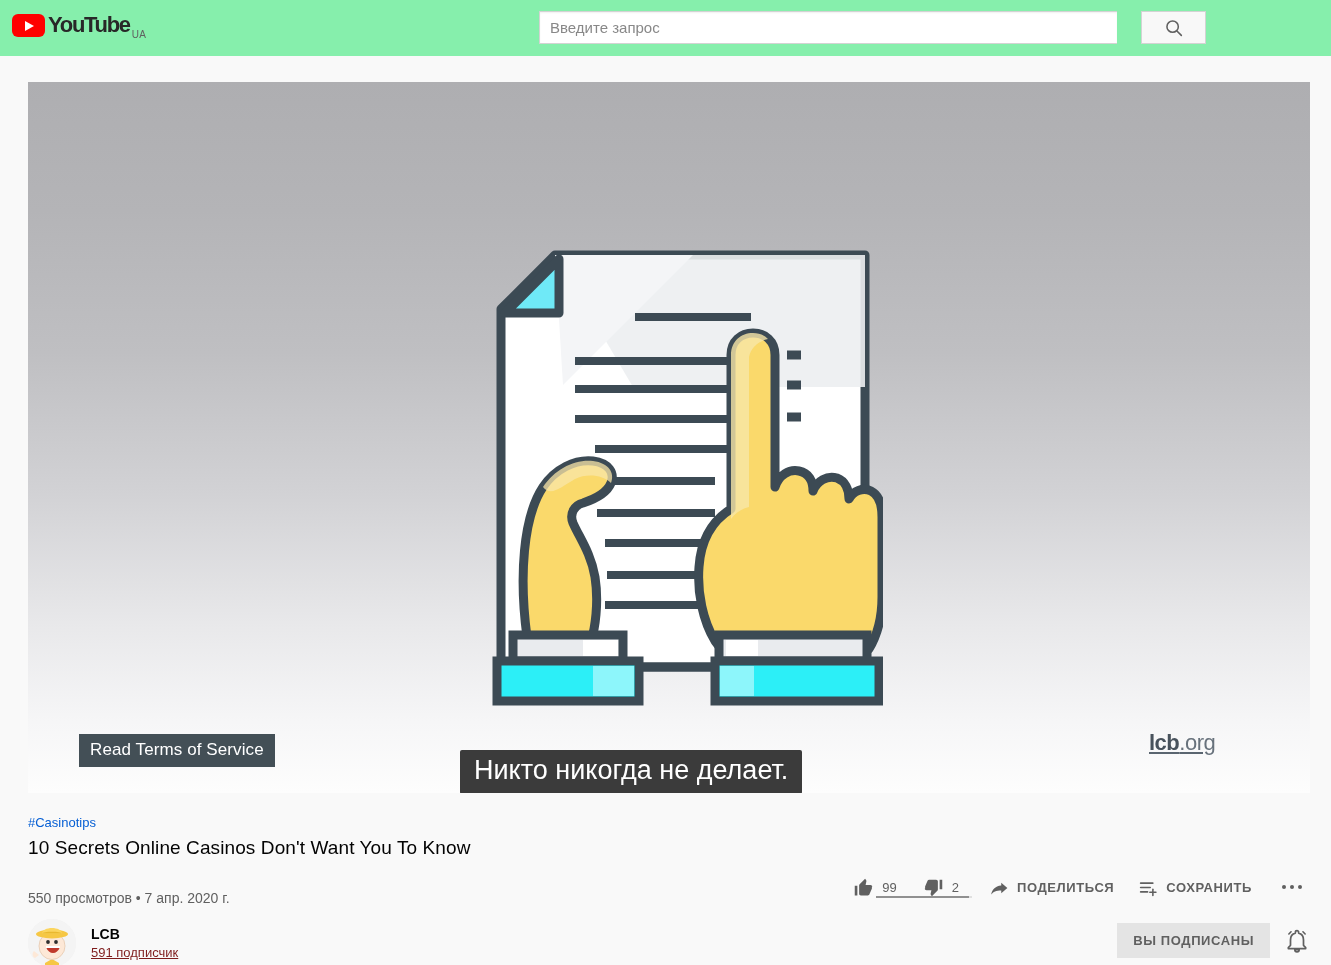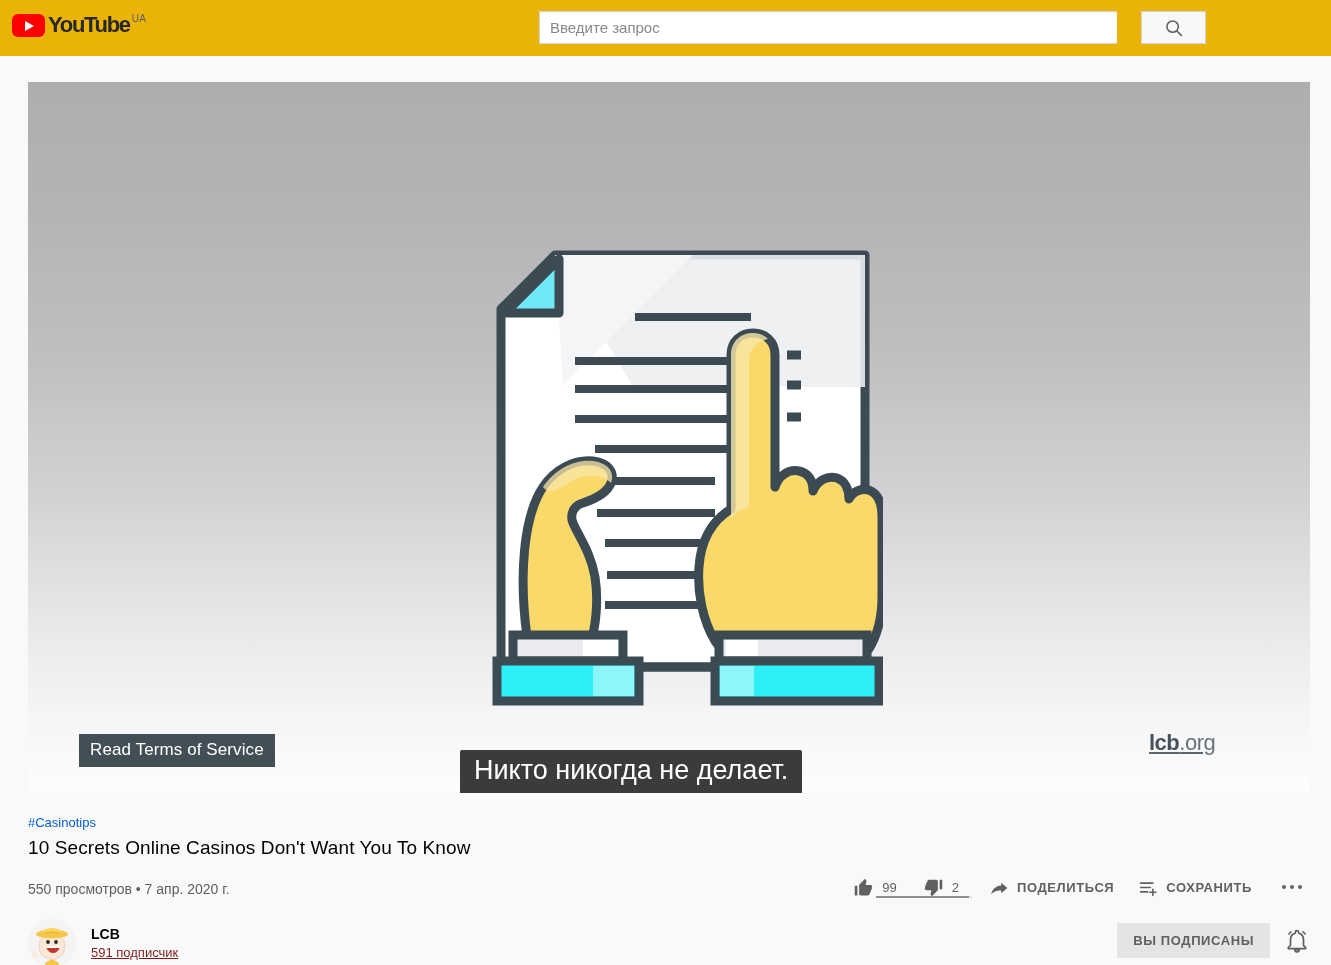--- a/index.html
+++ b/index.html
@@ -7,21 +7,21 @@
     width: 1331px; height: 965px;
     background: #f9f9f9;
     font-family: "Liberation Sans", sans-serif;
     overflow: hidden;
   }
 
   
   #masthead {
     position: absolute; top: 0; left: 0;
     width: 1331px; height: 56px;
-    background: #eab308;
+    background: #86efac;
     display: flex; align-items: center;
   }
   #logo-block {
     position: absolute; left: 12px; top: 13px;
     display: flex; align-items: flex-start;
   }
   .yt-play-box {
     width: 33px; height: 23px;
     background: #ff0000;
     border-radius: 6px;
@@ -38,21 +38,21 @@
   #yt-wordmark {
     font-size: 22px; font-weight: bold;
     letter-spacing: -1.3px;
     color: #282828;
     margin-left: 3px;
     line-height: 24px;
     font-family: "Liberation Sans", sans-serif;
   }
   #yt-country {
     font-size: 10px; color: #606060;
-    margin-left: 2px; margin-top: 0px;
+    margin-left: 2px; margin-top: 16px;
     letter-spacing: 0.3px;
   }
 
   #search-wrap {
     position: absolute; left: 539px; top: 11px;
     display: flex; height: 33px; gap: 24px;
   }
   #search-input {
     width: 578px; height: 33px;
     border: 1px solid #d3d3d3;
@@ -131,21 +131,21 @@
     cursor: pointer; display: inline-block;
   }
   #video-title {
     font-size: 19px; color: #030303;
     font-weight: normal;
     margin-top: 6px;
     letter-spacing: 0.1px;
   }
   #meta-row {
     margin-top: 13px;
-    display: flex; align-items: center;
+    display: flex; align-items: flex-end;
     justify-content: space-between;
   }
   #view-meta { font-size: 14px; color: #606060; }
 
   #actions { display: flex; align-items: center; margin-top: -4px; }
   .act {
     display: flex; align-items: center;
     color: #606060; cursor: pointer;
     height: 38px;
   }

